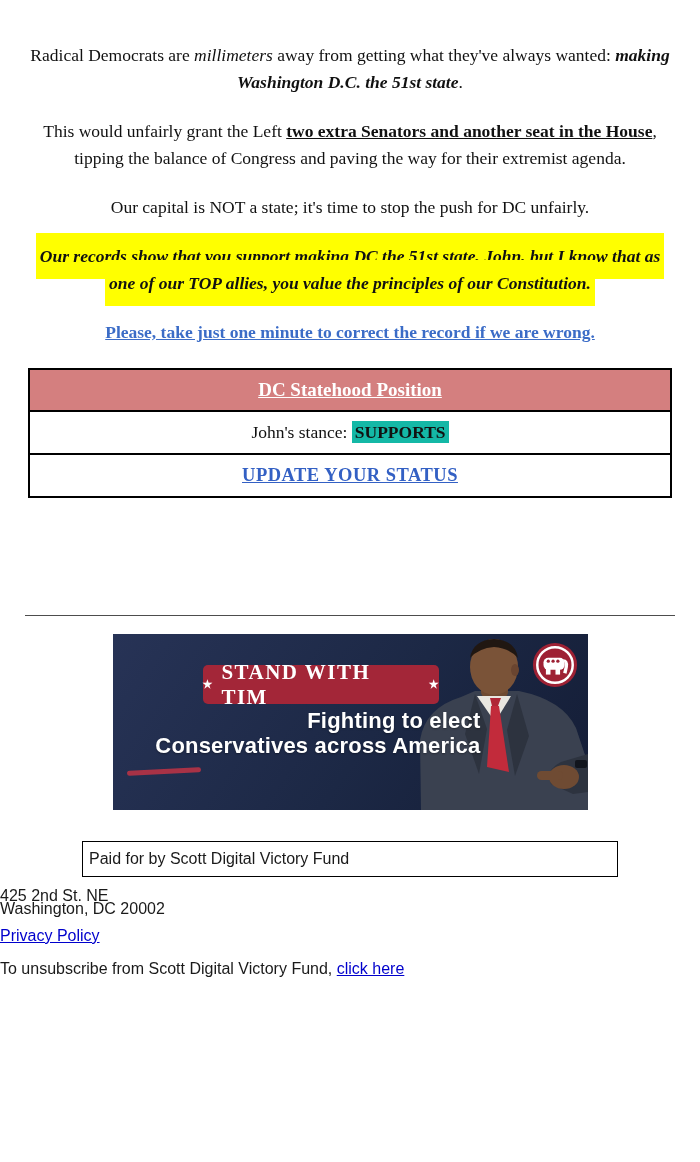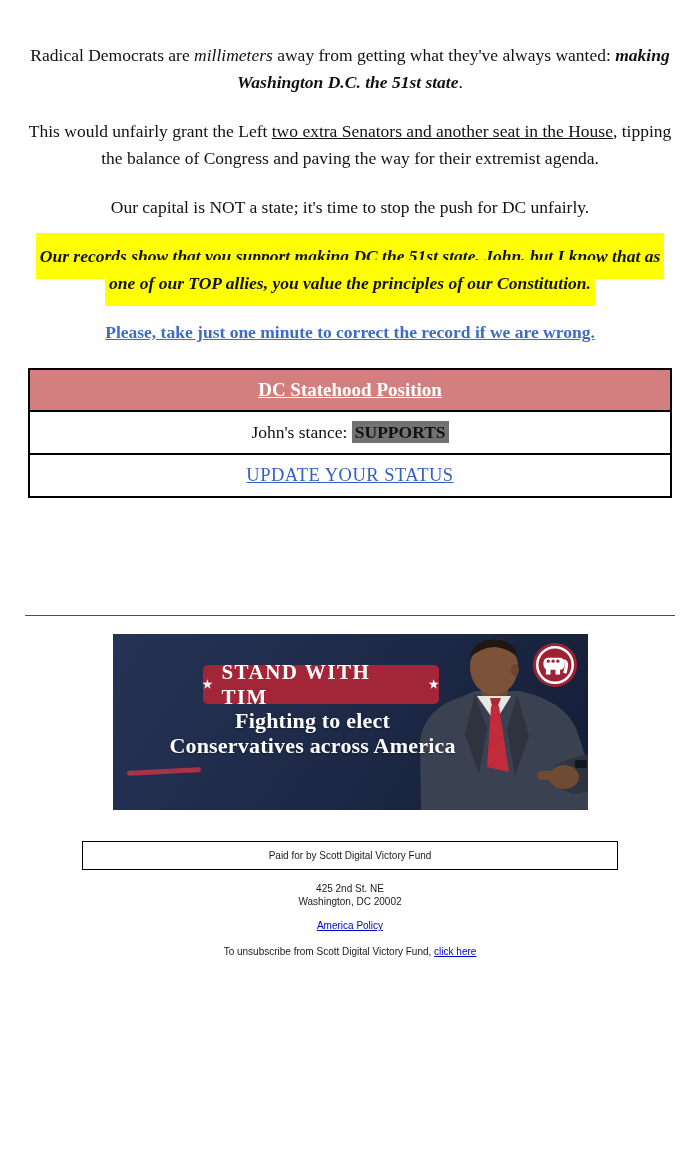--- a/index.html
+++ b/index.html
@@ -7,74 +7,74 @@
   body {
     width: 700px; height: 1162px; overflow: hidden;
     background: #ffffff;
     font-family: "Liberation Serif", serif;
     color: #111111;
   }
   .content { padding: 20px 25px 0; text-align: center; }
   .para { font-size: 17.5px; line-height: 27px; margin: 22px 0; }
   .it { font-style: italic; }
   .bi { font-weight: bold; font-style: italic; }
-  .bu { font-weight: normal; text-decoration: underline; }
+  .bu { font-weight: bold; text-decoration: underline; }
   .hl-para {
     background: #ffff00; font-weight: bold; font-style: italic;
     padding: 13px 4px;
     -webkit-box-decoration-break: clone; box-decoration-break: clone;
   }
   a.body-link {
     color: #3b6cc7; font-weight: bold; text-decoration: underline; cursor: pointer;
   }
   
   table.stance-table {
     width: 644px; margin: 4px auto 0; border-collapse: collapse;
     font-size: 17.5px;
   }
   table.stance-table th, table.stance-table td {
     border: 2px solid #000000; text-align: center;
   }
   table.stance-table th { background: #d47f7f; padding: 9px 6px; }
   a.header-link { color: #ffffff; font-weight: bold; text-decoration: underline; font-size: 19px; cursor: pointer; }
   td.stance-cell { padding: 10px 6px; background: #ffffff; }
-  .stance-value { font-weight: bold; background: #737373; padding: 1px 3px; }
+  .stance-value { font-weight: bold; background: #14b8a6; padding: 1px 3px; }
   td.update-cell { padding: 10px 6px; background: #ffffff; }
-  a.update-link { color: #3360c4; font-weight: normal; text-decoration: underline; font-size: 18.5px; letter-spacing: 0.5px; cursor: pointer; }
+  a.update-link { color: #3360c4; font-weight: bold; text-decoration: underline; font-size: 18.5px; letter-spacing: 0.5px; cursor: pointer; }
   hr.divider { border: none; border-top: 1px solid #4d4d4d; margin: 117px 25px 0; }
   
   .banner {
     position: relative; width: 475px; height: 176px; margin: 18px auto 0;
     background: linear-gradient(125deg, #273356 0%, #1c2845 55%, #141d36 100%);
     overflow: hidden;
   }
   .banner .person-svg { position: absolute; inset: 0; }
   .badge {
     position: absolute; left: 90px; top: 31px; width: 236px; height: 39px;
     background: #a32638; border-radius: 5px;
     display: flex; align-items: center; justify-content: center; gap: 9px;
     color: #ffffff; font-family: "Liberation Serif", serif;
     font-weight: bold; font-size: 21px; letter-spacing: 1.5px;
   }
   .badge .star { font-size: 11px; letter-spacing: 0; }
   .headline {
-    position: absolute; left: 16px; top: 74px; width: 368px; text-align: center;
-    color: #ffffff; font-family: Liberation Serif, serif;
+    position: absolute; left: 0; top: 74px; width: 368px; text-align: right;
+    color: #ffffff; font-family: Liberation Sans, sans-serif;
     font-weight: bold; font-size: 22px; line-height: 25px; letter-spacing: 0.2px;
     text-shadow: 0 1px 2px rgba(0,0,0,0.35);
   }
   .squiggle {
     position: absolute; left: 14px; top: 135px; width: 74px; height: 5px;
     background: #a83246; border-radius: 3px; transform: rotate(-3deg);
   }
   .gop-logo { position: absolute; top: 8px; right: 10px; width: 46px; height: 46px; }
   
   .footer {
-    font-family: "Liberation Sans", sans-serif; font-size: 10px;
-    color: #1a1a1a; text-align: center;
+    font-family: "Liberation Sans", sans-serif; font-size: 16px;
+    color: #1a1a1a; 
   }
   .paid-box {
     width: 536px; margin: 31px auto 0; border: 1px solid #000000;
     padding: 8px 6px;
   }
   .address { margin-top: 12px; line-height: 13px; }
   .privacy-row { margin-top: 12px; }
   .unsub-row { margin-top: 15px; }
   a.footer-link { color: #0000cc; text-decoration: underline; cursor: pointer; }
 </style>
@@ -174,18 +174,18 @@
 
 <div class="footer">
   <div class="paid-box">
     <span>Paid for by Scott Digital Victory Fund</span>
   </div>
   <div class="address">
     <div>425 2nd St. NE</div>
     <div>Washington, DC 20002</div>
   </div>
   <div class="privacy-row">
-    <a class="footer-link">America Policy</a>
+    <a class="footer-link">Privacy Policy</a>
   </div>
   <div class="unsub-row">
     <span>To unsubscribe from Scott Digital Victory Fund, </span><a class="footer-link">click here</a>
   </div>
 </div>
 
 </body></html>

